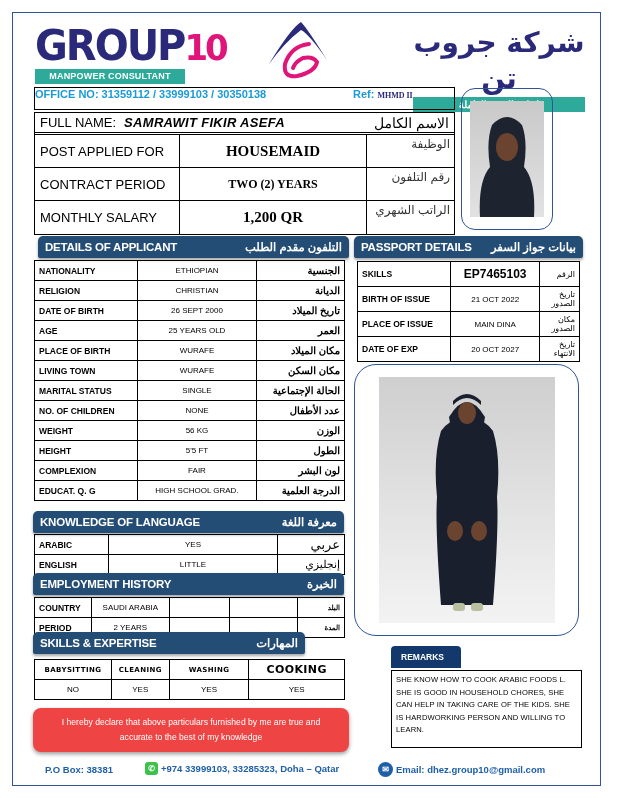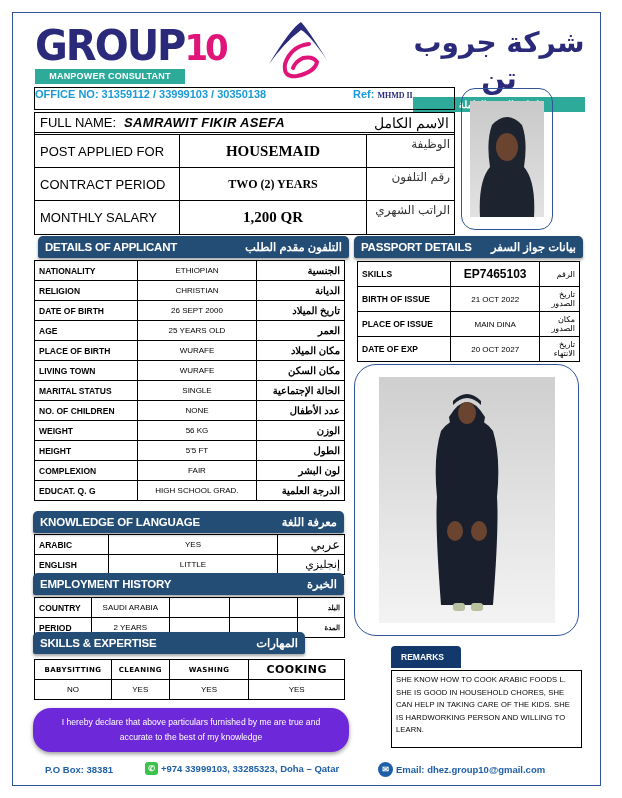--- a/index.html
+++ b/index.html
@@ -87,22 +87,22 @@
   .remarks-tab {
     position: absolute; left: 391px; top: 646px; width: 70px; height: 22px; background: #13386b; color: #fff;
     font-size: 8.5px; font-weight: bold; border-radius: 4px 4px 0 0; display: flex; align-items: center; padding-left: 10px;
   }
   .remarks-box {
     position: absolute; left: 391px; top: 670px; width: 191px; height: 78px; border: 1px solid #000;
     font-size: 7.6px; line-height: 12.6px; padding: 3px 4px; letter-spacing: 0.1px;
   }
 
   .declaration {
-    position: absolute; left: 33px; top: 708px; width: 316px; height: 44px; background: #6d28d9;
-    border-radius: 18px; color: #fff; font-size: 8.6px; text-align: center; line-height: 15px;
+    position: absolute; left: 33px; top: 708px; width: 316px; height: 44px; background: #ef4444;
+    border-radius: 8px; color: #fff; font-size: 8.6px; text-align: center; line-height: 15px;
     padding-top: 7px; box-shadow: 0 2px 4px rgba(0,0,0,0.4);
   }
 
   .footer { position: absolute; top: 762px; left: 0; width: 622px; height: 16px; font-size: 9.5px; font-weight: bold; color: #1e5fa8; }
   .footer .pobox { position: absolute; left: 45px; top: 2px; }
   .footer .phone { position: absolute; left: 145px; top: 0; display: flex; align-items: center; gap: 3px; }
   .footer .email { position: absolute; left: 378px; top: 0; display: flex; align-items: center; gap: 3px; }
   .wa-icon { width: 13px; height: 13px; background: #3cc24a; border-radius: 3px; color: #fff; font-size: 8px; display: flex; align-items: center; justify-content: center; }
   .mail-icon { width: 15px; height: 15px; background: #1e5fa8; border-radius: 50%; color: #fff; font-size: 8px; display: flex; align-items: center; justify-content: center; }
 </style>

